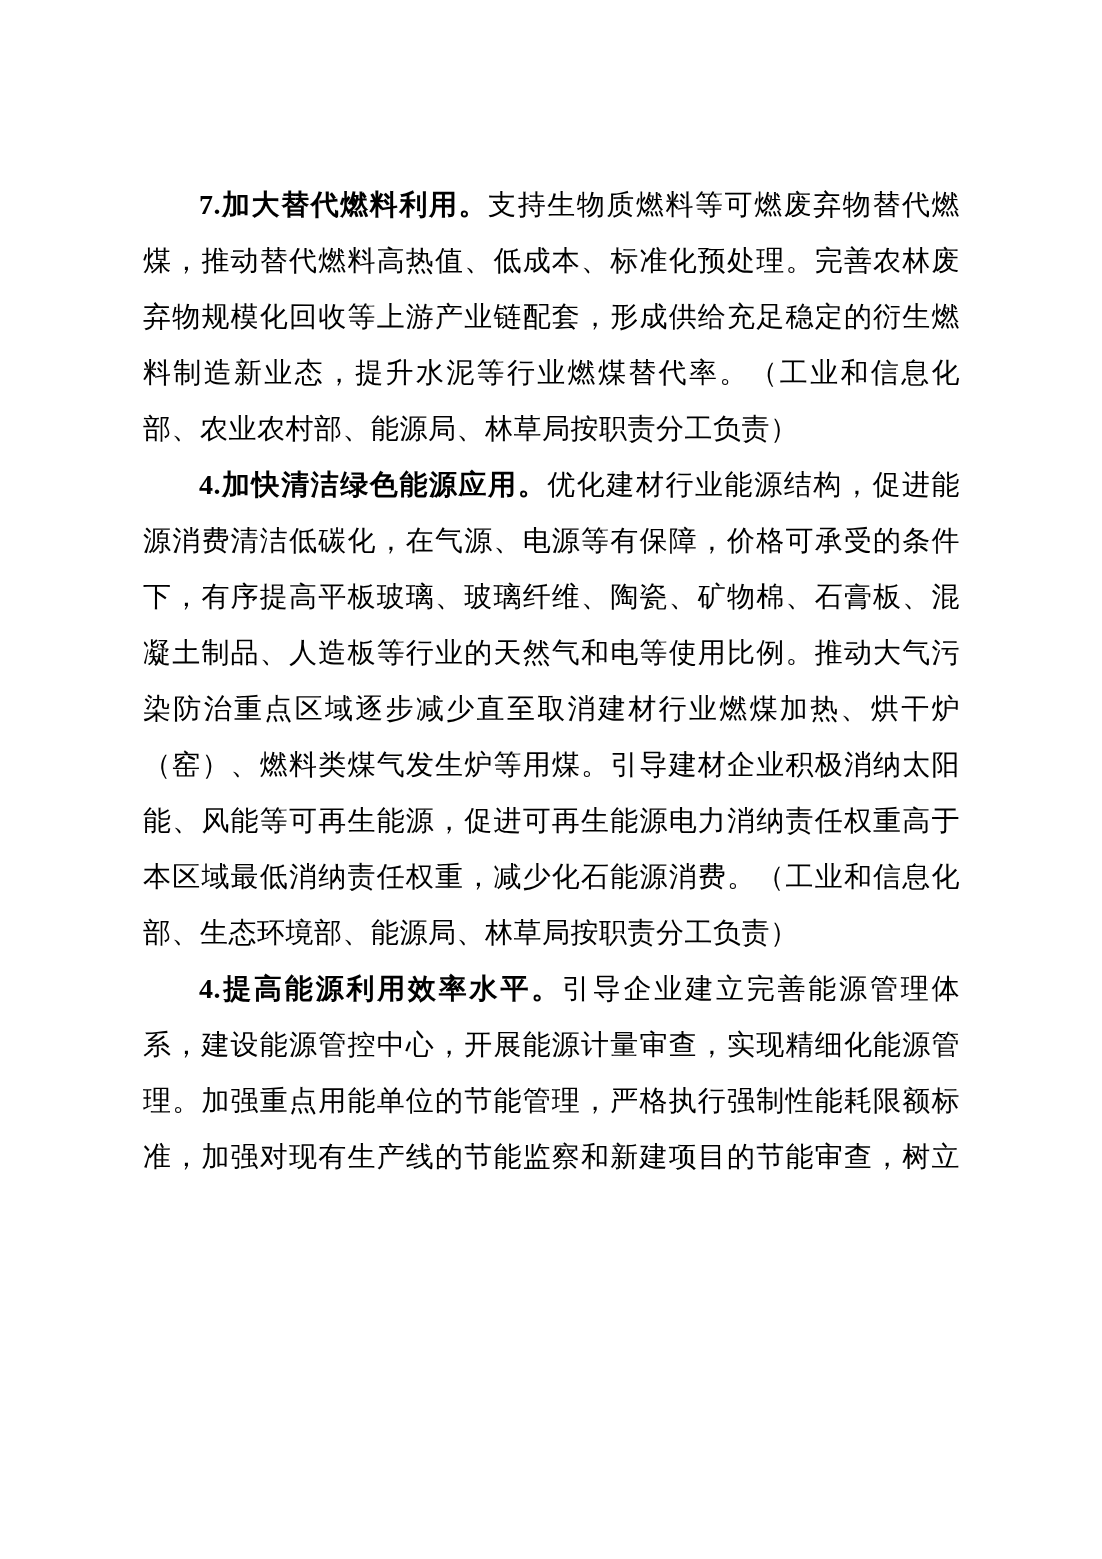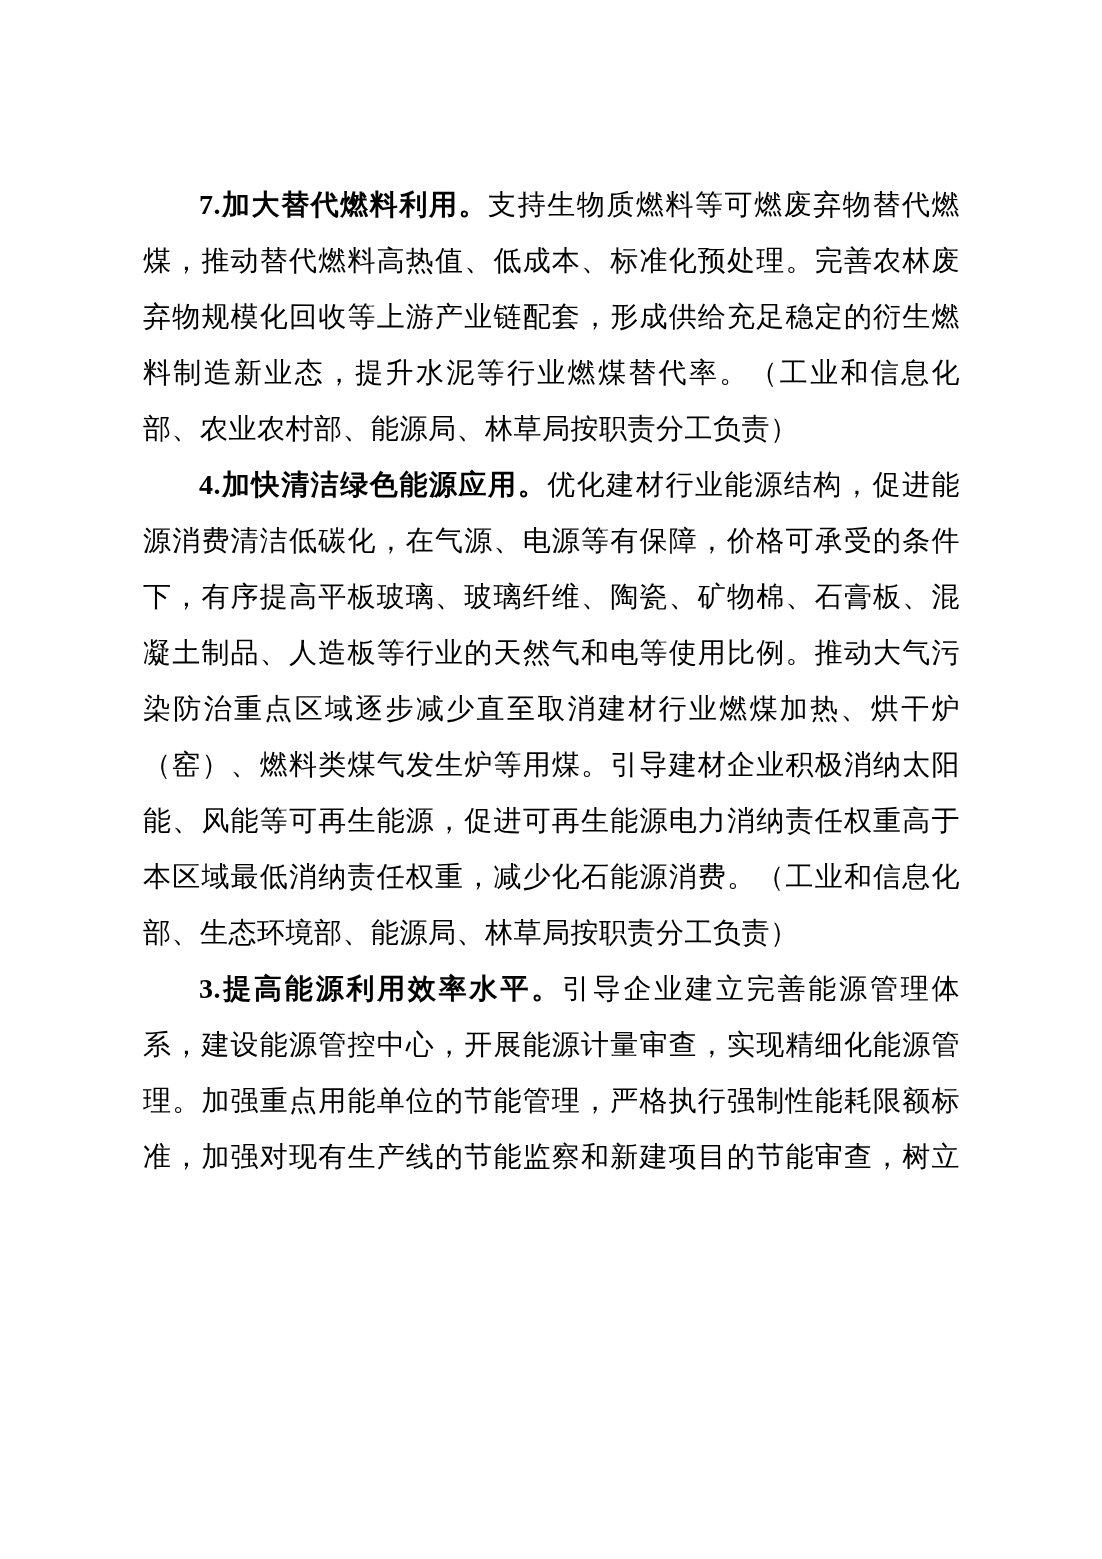--- a/index.html
+++ b/index.html
@@ -45,19 +45,19 @@
     line-height: 30px;
   }
 </style>
 </head>
 <body>
 
 <div class="page">
   <div class="doc-body">
     <p><span class="para-heading">7.加大替代燃料利用。</span><span>支持生物质燃料等可燃废弃物替代燃煤，推动替代燃料高热值、低成本、标准化预处理。完善农林废弃物规模化回收等上游产业链配套，形成供给充足稳定的衍生燃料制造新业态，提升水泥等行业燃煤替代率。（工业和信息化部、农业农村部、能源局、林草局按职责分工负责）</span></p>
     <p><span class="para-heading">4.加快清洁绿色能源应用。</span><span>优化建材行业能源结构，促进能源消费清洁低碳化，在气源、电源等有保障，价格可承受的条件下，有序提高平板玻璃、玻璃纤维、陶瓷、矿物棉、石膏板、混凝土制品、人造板等行业的天然气和电等使用比例。推动大气污染防治重点区域逐步减少直至取消建材行业燃煤加热、烘干炉（窑）、燃料类煤气发生炉等用煤。引导建材企业积极消纳太阳能、风能等可再生能源，促进可再生能源电力消纳责任权重高于本区域最低消纳责任权重，减少化石能源消费。（工业和信息化部、生态环境部、能源局、林草局按职责分工负责）</span></p>
-    <p><span class="para-heading">3.提高能源利用效率水平。</span><span>引导企业建立完善能源管理体系，建设能源管控中心，开展能源计量审查，实现精细化能源管理。加强重点用能单位的节能管理，严格执行强制性能耗限额标准，加强对现有生产线的节能监察和新建项目的节能审查，树立能效“领跑者”标杆，推进企业能效对标达标。开展企业节能诊断，挖掘节能减碳空间，进一步提高能效水平。（国家发展改革委、工业和信息化部、市场监管总局按职责分工负责）</span></p>
+    <p><span class="para-heading">4.提高能源利用效率水平。</span><span>引导企业建立完善能源管理体系，建设能源管控中心，开展能源计量审查，实现精细化能源管理。加强重点用能单位的节能管理，严格执行强制性能耗限额标准，加强对现有生产线的节能监察和新建项目的节能审查，树立能效“领跑者”标杆，推进企业能效对标达标。开展企业节能诊断，挖掘节能减碳空间，进一步提高能效水平。（国家发展改革委、工业和信息化部、市场监管总局按职责分工负责）</span></p>
   </div>
 
   <div class="page-footer">
     <span>5</span>
   </div>
 </div>
 
 </body></html>

